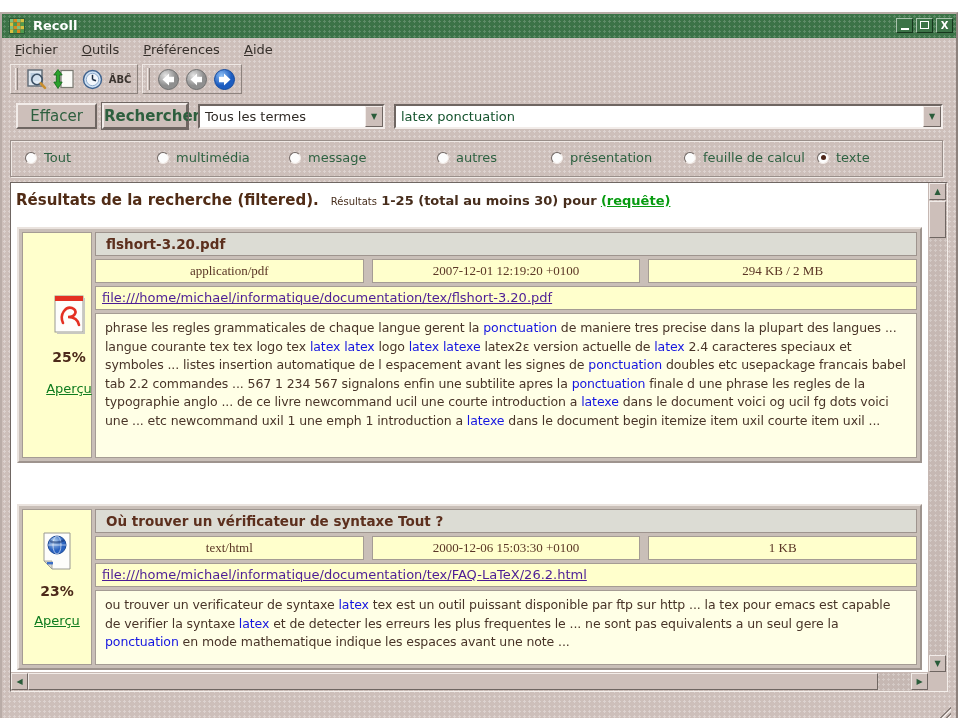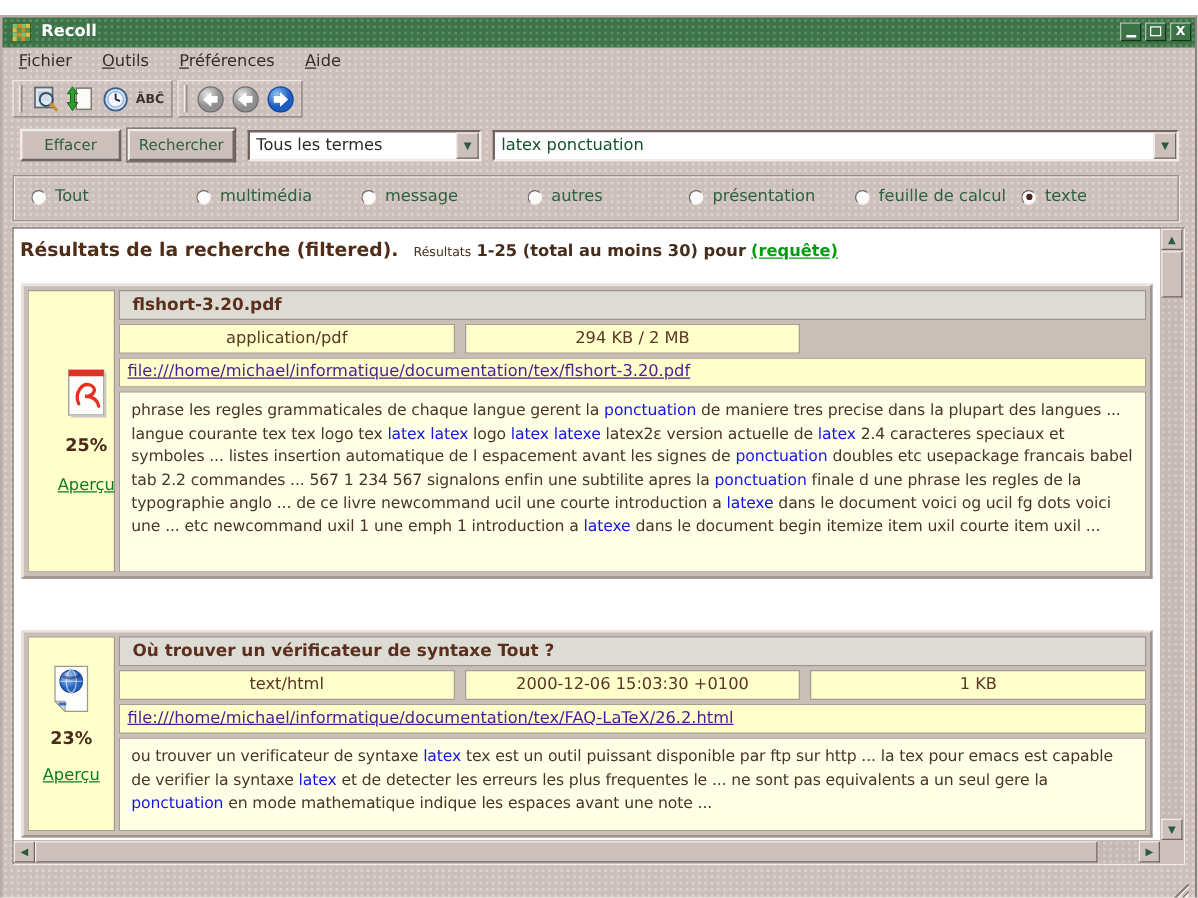--- a/index.html
+++ b/index.html
@@ -36,22 +36,22 @@
   .toolbar { position:absolute; left:0; top:48px; right:0; height:33px; }
   .tbgroup { position:absolute; top:2px; height:30px; display:flex; align-items:center; padding:1px 3px;
              border:1px solid; border-color:#efe8e4 #8d837e #8d837e #efe8e4; }
   .grip { width:3px; height:22px; margin:0 4px 0 1px; border-left:1px solid #f0e9e5; border-right:1px solid #8d837e; background:#cdbfba; }
   .tbtn { width:28px; height:26px; display:flex; align-items:center; justify-content:center; }
   .abc { font-size:10px; font-weight:bold; color:#3a332e; letter-spacing:0; }
 
   
   .btn { position:absolute; top:89px; height:26px; background:#cdbfba;
          border:2px solid; border-color:#f2ece9 #6f6662 #6f6662 #f2ece9;
-         color:#2d5f3e; font-size:12px; text-align:center; cursor:default; font-family:inherit; }
-  .btn.default { outline:1px solid #6f6662; }
+         color:#2d5f3e; font-size:15px; text-align:center; cursor:default; font-family:inherit; }
+  .btn.default { outline:1px solid #6f6662;font-weight:bold; }
   .combo { position:absolute; top:90px; height:25px; background:#fff; display:flex;
            border:2px solid; border-color:#6f6662 #f2ece9 #f2ece9 #6f6662; }
   .combo .val { flex:1; line-height:21px; padding-left:5px; color:#2f2a26; overflow:hidden; white-space:nowrap; }
   .combo input { flex:1; border:none; outline:none; font:13px "DejaVu Sans","Liberation Sans",sans-serif;
                  color:#14532d; padding-left:5px; background:#fff; }
   .combo .drop { width:18px; background:#cdbfba; border:1px solid; border-color:#f2ece9 #6f6662 #6f6662 #f2ece9;
                  color:#2a5c3a; font-size:8px; text-align:center; line-height:19px; cursor:default; }
 
   
   .filter-frame { position:absolute; left:8px; top:126px; width:933px; height:37px;
@@ -77,21 +77,21 @@
   
   .result { position:absolute; left:6px; width:905px;
             border:2px solid; border-color:#eae3de #9e948e #9e948e #eae3de;
             background:#c9bfb8; padding:3px; display:grid; grid-template-columns:70px 1fr; gap:3px; overflow:hidden; }
   .side-cell { background:#ffffcc; border:1px solid #a59c94; display:flex; flex-direction:column; align-items:center; }
   .relevance { font-weight:bold; font-size:14px; color:#4c2a1a; }
   .preview-link { color:#0f7c1f; text-decoration:underline; font-size:13px; cursor:pointer; }
   .rrows { display:grid; grid-template-rows:24px 24px 24px 1fr; gap:3px; min-width:0; }
   .title-cell { background:#dcdcd4; border:1px solid #9e948e; font-weight:bold; color:#5c2f1d;
                 line-height:22px; padding-left:10px; font-size:13.5px; }
-  .meta-row { display:grid; grid-template-columns:1fr 1fr 1fr; gap:8px; }
+  .meta-row { display:grid; grid-template-columns:1fr 1fr 1fr; gap:8px;font-family:Liberation Serif, serif; }
   .meta-cell { background:#ffffcc; border:1px solid #a59c94; text-align:center; line-height:22px; color:#5a3625; font-size:13px; }
   .url-cell { background:#ffffcc; border:1px solid #a59c94; line-height:22px; padding-left:6px;
               overflow:hidden; white-space:nowrap; }
   .url-cell a { color:#4c1d95; text-decoration:underline; font-size:13px; cursor:pointer; }
   .abs-cell { background:#ffffe6; border:1px solid #a59c94; padding:5px 9px; color:#483428;
               font-size:12.5px; line-height:18.5px; letter-spacing:-0.1px; }
   .abs-cell .hl { color:#1515e0; }
 
   
   .vscroll { position:relative; background-color:#c6b8b3;
@@ -236,21 +236,21 @@
         <span class="radio-label">Tout</span>
       </span>
     <span class="radio-item" style="left:146px;">
         <span class="radio"></span>
         <span class="radio-label">multimédia</span>
       </span>
     <span class="radio-item" style="left:278px;">
         <span class="radio"></span>
         <span class="radio-label">message</span>
       </span>
-    <span class="radio-item" style="left:411px;">
+    <span class="radio-item" style="left:426px;">
         <span class="radio"></span>
         <span class="radio-label">autres</span>
       </span>
     <span class="radio-item" style="left:540px;">
         <span class="radio"></span>
         <span class="radio-label">présentation</span>
       </span>
     <span class="radio-item" style="left:673px;">
         <span class="radio"></span>
         <span class="radio-label">feuille de calcul</span>
@@ -280,20 +280,21 @@
             <rect x="3" y="1" width="28" height="5" fill="#e43022"></rect>
             <path d="M11 28 C7 19 14 11 20 13 C26 15 24 22 16 22 C22 22 26 25 27 30" stroke="#e43022" stroke-width="2.6" fill="none" stroke-linecap="round"></path>
           </svg>
           <span class="relevance" style="margin-top:14px;">25%</span>
           <a class="preview-link" style="margin-top:16px;">Aperçu</a>
         </div>
         <div class="rrows">
           <div class="title-cell">flshort-3.20.pdf</div>
           <div class="meta-row">
             <div class="meta-cell">application/pdf</div>
+            <div class="meta-cell">2007-12-01 12:19:20 +0100</div>
             <div class="meta-cell">294 KB / 2 MB</div>
           </div>
           <div class="url-cell">
             <a>file:///home/michael/informatique/documentation/tex/flshort-3.20.pdf</a>
           </div>
           <div class="abs-cell"><span>phrase les regles grammaticales de chaque langue gerent la </span><span class="hl">ponctuation</span><span> de maniere tres precise dans la plupart des langues ... langue courante tex tex logo tex </span><span class="hl">latex latex</span><span> logo </span><span class="hl">latex latexe</span><span> latex2ε version actuelle de </span><span class="hl">latex</span><span> 2.4 caracteres speciaux et symboles ... listes insertion automatique de l espacement avant les signes de </span><span class="hl">ponctuation</span><span> doubles etc usepackage francais babel tab 2.2 commandes ... 567 1 234 567 signalons enfin une subtilite apres la </span><span class="hl">ponctuation</span><span> finale d une phrase les regles de la typographie anglo ... de ce livre newcommand ucil une courte introduction a </span><span class="hl">latexe</span><span> dans le document voici og ucil fg dots voici une ... etc newcommand uxil 1 une emph 1 introduction a </span><span class="hl">latexe</span><span> dans le document begin itemize item uxil courte item uxil ...</span></div>
         </div>
       </div>
 
       <div class="result" style="top:321px; height:166px;">

